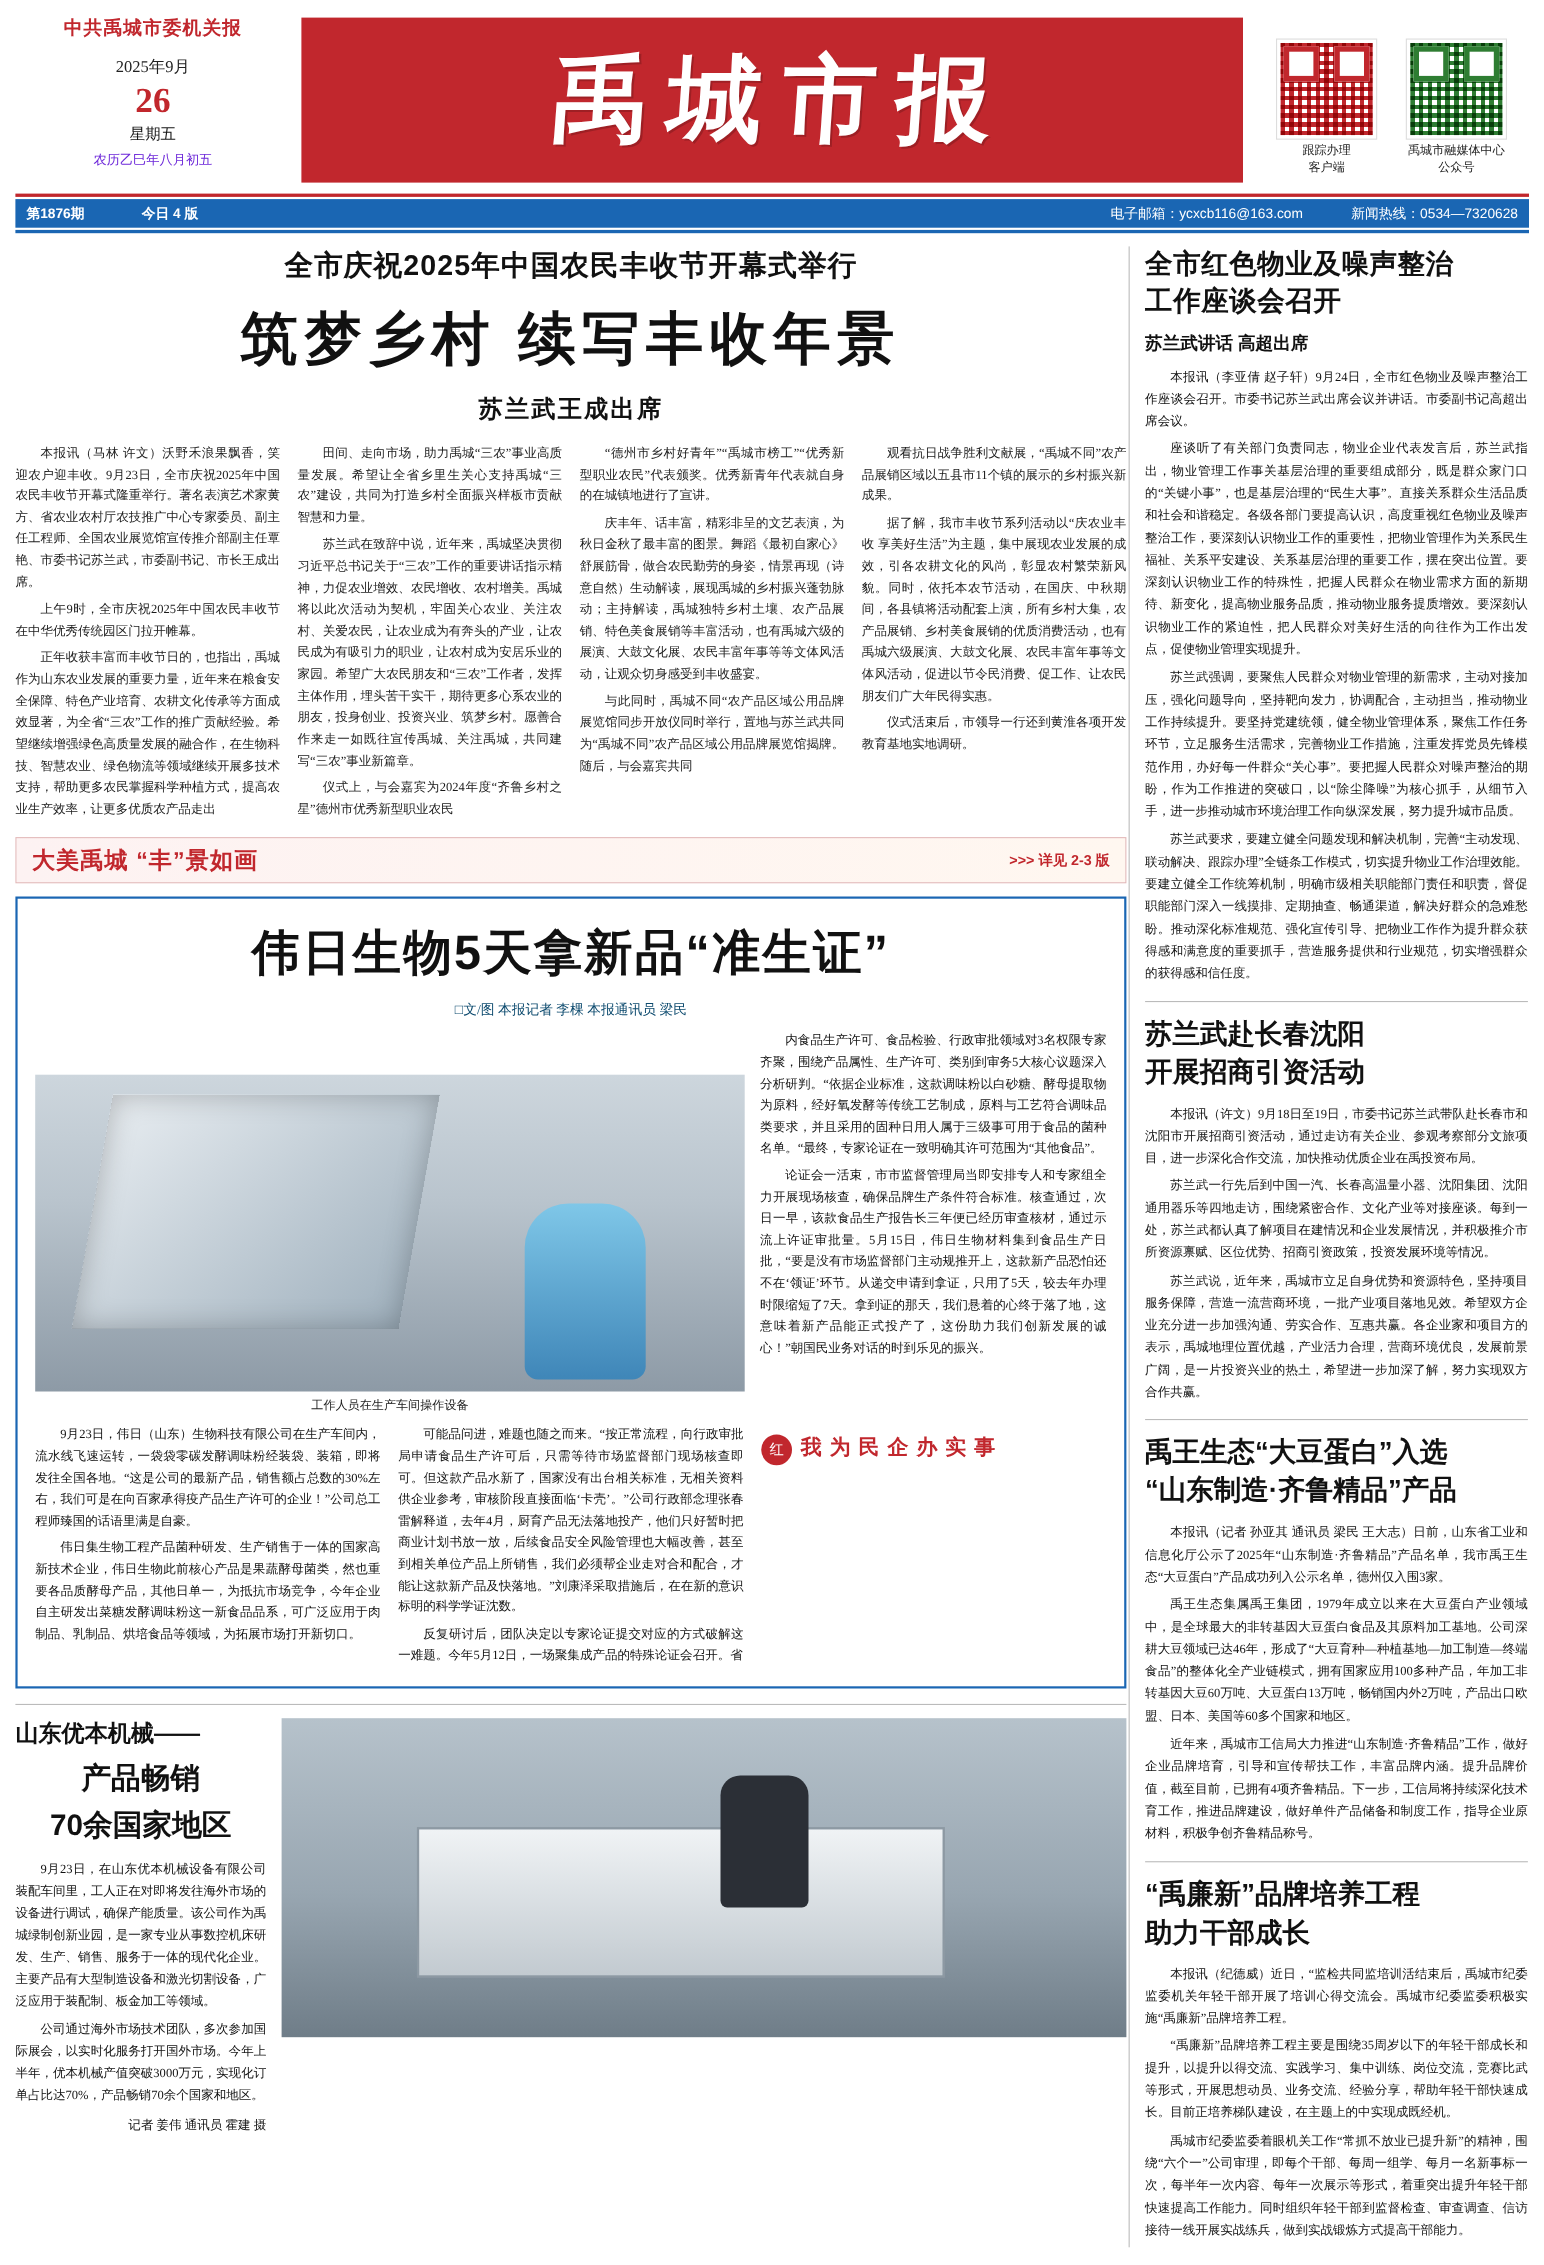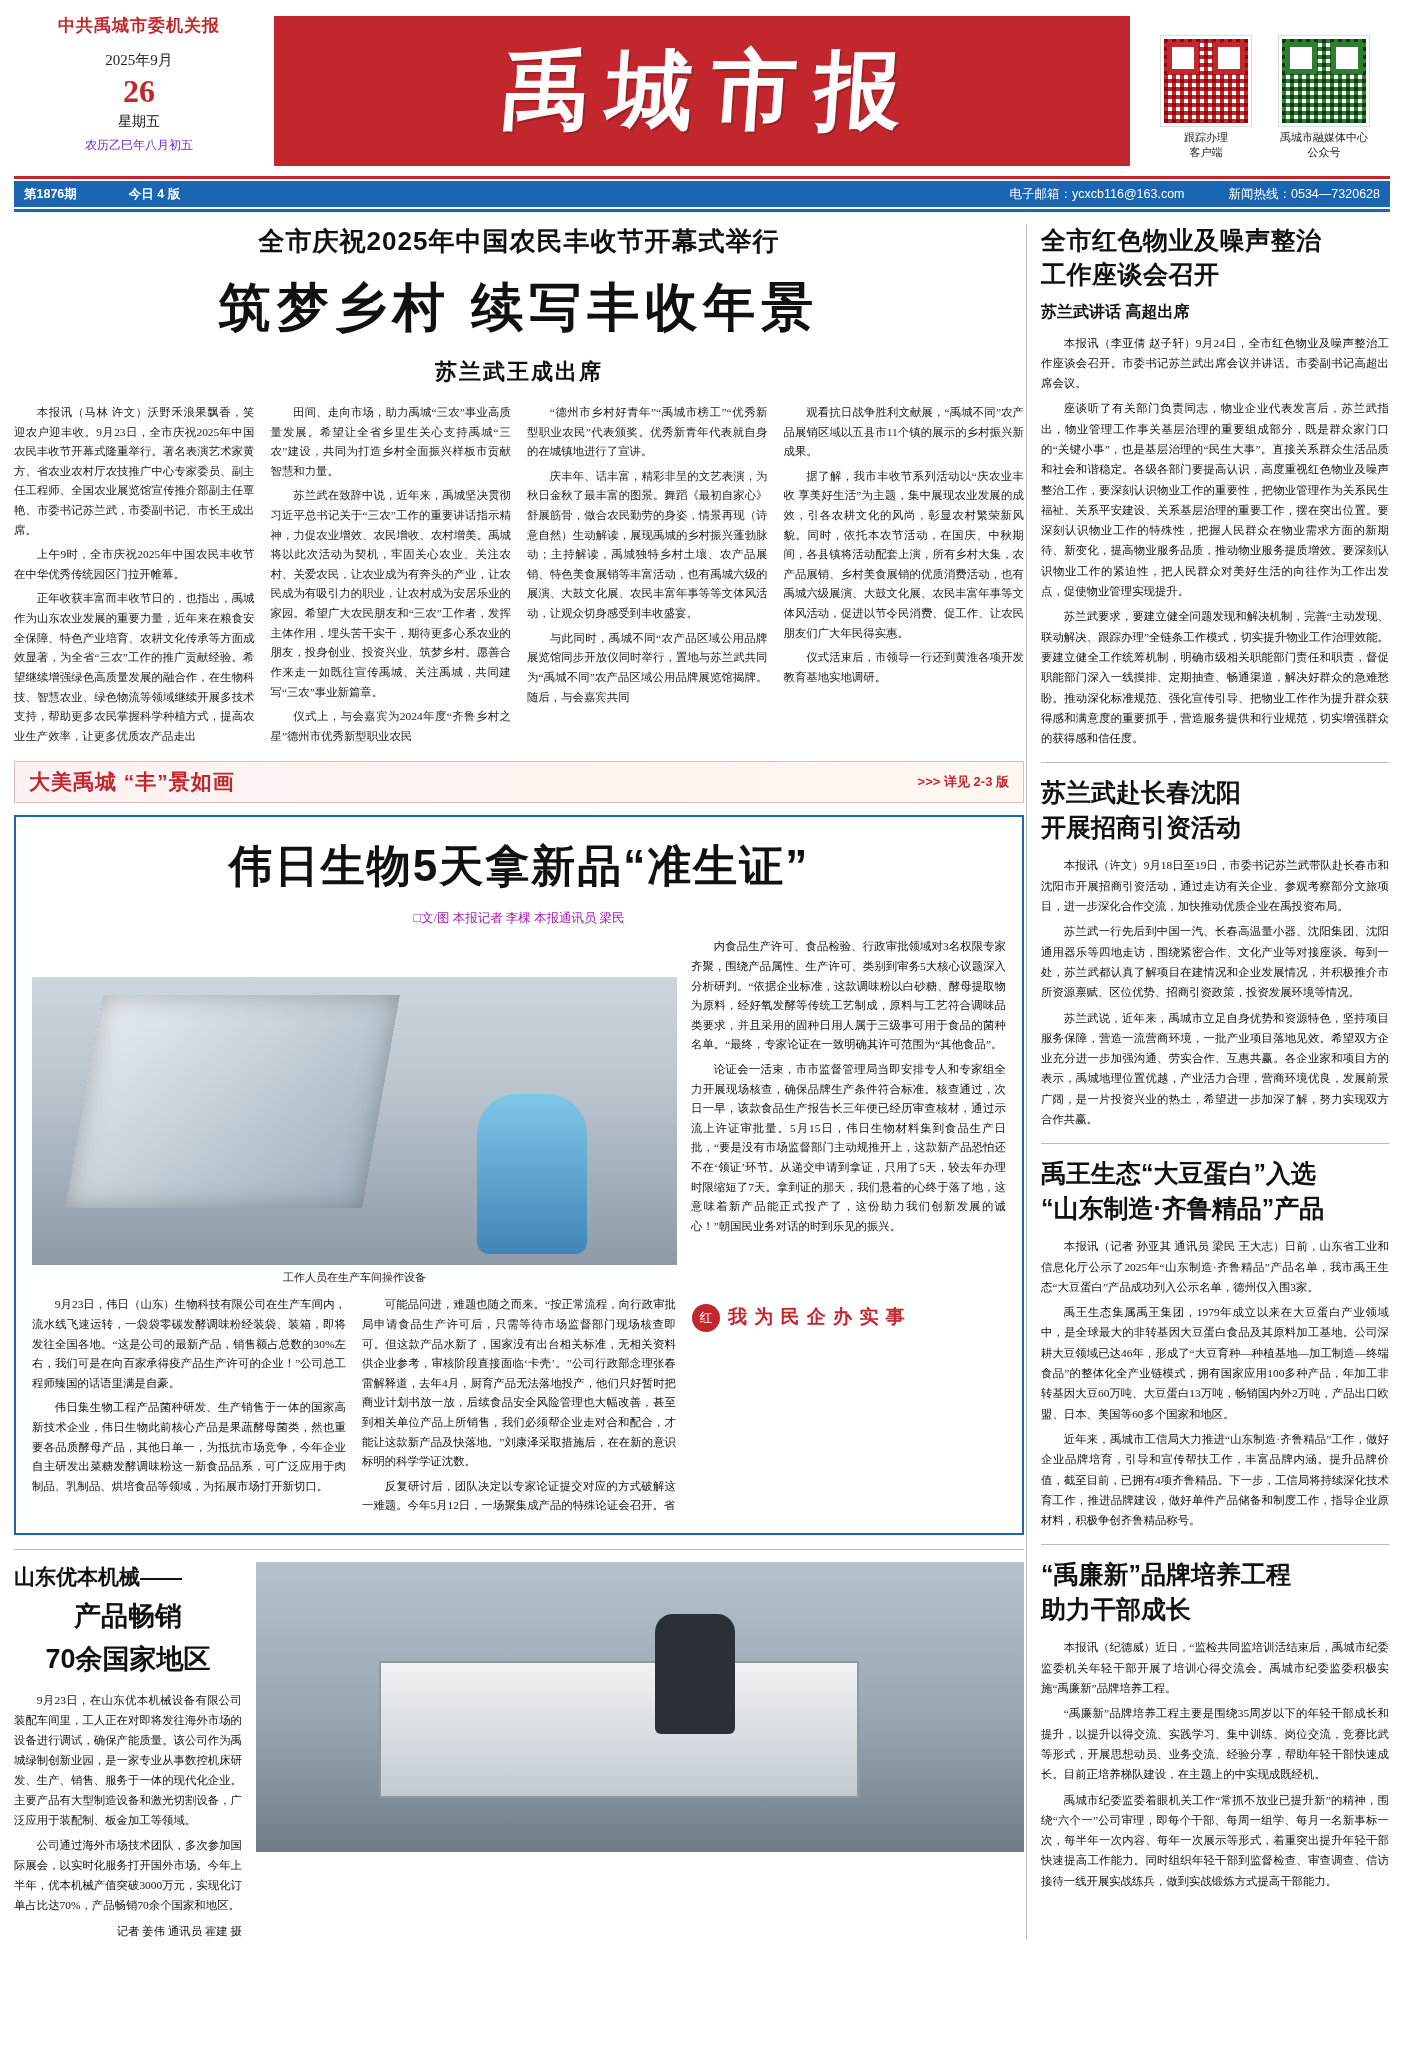--- a/index.html
+++ b/index.html
@@ -212,21 +212,21 @@
     text-align:center;
     font-size:44px;
     font-weight:bold;
     letter-spacing:2px;
     font-family:"Liberation Sans","DejaVu Sans",sans-serif;
   }
   .feature .fbyline{
     text-align:center;
     font-size:12.5px;
     margin-top:14px;
-    color:#a21caf;
+    color:#0c4a6e;
   }
   .feature-main{
     display:flex;
     gap:14px;
     margin-top:10px;
   }
   .fimg-wrap{width:645px;margin-top:40px;}
   .photo{
     width:100%;
     background:#9aa7b4;
@@ -483,20 +483,21 @@
     </div>
 
     <div class="col-right">
 
       <div class="r-h1" style="white-space:pre-line">全市红色物业及噪声整治
 工作座谈会召开</div>
       <div class="r-sub">苏兰武讲话  高超出席</div>
       <div class="r-body">
         <p>本报讯（李亚倩 赵子轩）9月24日，全市红色物业及噪声整治工作座谈会召开。市委书记苏兰武出席会议并讲话。市委副书记高超出席会议。</p>
         <p>座谈听了有关部门负责同志，物业企业代表发言后，苏兰武指出，物业管理工作事关基层治理的重要组成部分，既是群众家门口的“关键小事”，也是基层治理的“民生大事”。直接关系群众生活品质和社会和谐稳定。各级各部门要提高认识，高度重视红色物业及噪声整治工作，要深刻认识物业工作的重要性，把物业管理作为关系民生福祉、关系平安建设、关系基层治理的重要工作，摆在突出位置。要深刻认识物业工作的特殊性，把握人民群众在物业需求方面的新期待、新变化，提高物业服务品质，推动物业服务提质增效。要深刻认识物业工作的紧迫性，把人民群众对美好生活的向往作为工作出发点，促使物业管理实现提升。</p>
+        <p>苏兰武强调，要聚焦人民群众对物业管理的新需求，主动对接加压，强化问题导向，坚持靶向发力，协调配合，主动担当，推动物业工作持续提升。要坚持党建统领，健全物业管理体系，聚焦工作任务环节，立足服务生活需求，完善物业工作措施，注重发挥党员先锋模范作用，办好每一件群众“关心事”。要把握人民群众对噪声整治的期盼，作为工作推进的突破口，以“除尘降噪”为核心抓手，从细节入手，进一步推动城市环境治理工作向纵深发展，努力提升城市品质。</p>
         <p>苏兰武要求，要建立健全问题发现和解决机制，完善“主动发现、联动解决、跟踪办理”全链条工作模式，切实提升物业工作治理效能。要建立健全工作统筹机制，明确市级相关职能部门责任和职责，督促职能部门深入一线摸排、定期抽查、畅通渠道，解决好群众的急难愁盼。推动深化标准规范、强化宣传引导、把物业工作作为提升群众获得感和满意度的重要抓手，营造服务提供和行业规范，切实增强群众的获得感和信任度。</p>
       </div>
 
       <div class="r-sep"></div>
 
       <div class="r-h2" style="white-space:pre-line">苏兰武赴长春沈阳
 开展招商引资活动</div>
       <div class="r-body">
         <p>本报讯（许文）9月18日至19日，市委书记苏兰武带队赴长春市和沈阳市开展招商引资活动，通过走访有关企业、参观考察部分文旅项目，进一步深化合作交流，加快推动优质企业在禹投资布局。</p>
         <p>苏兰武一行先后到中国一汽、长春高温量小器、沈阳集团、沈阳通用器乐等四地走访，围绕紧密合作、文化产业等对接座谈。每到一处，苏兰武都认真了解项目在建情况和企业发展情况，并积极推介市所资源禀赋、区位优势、招商引资政策，投资发展环境等情况。</p>

